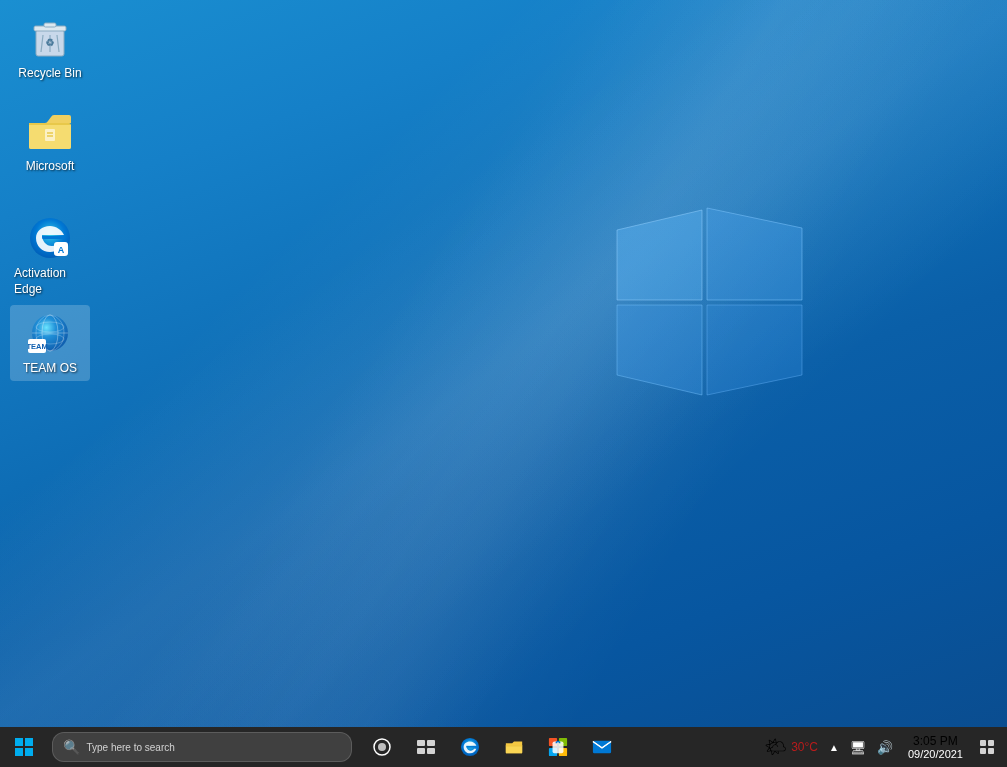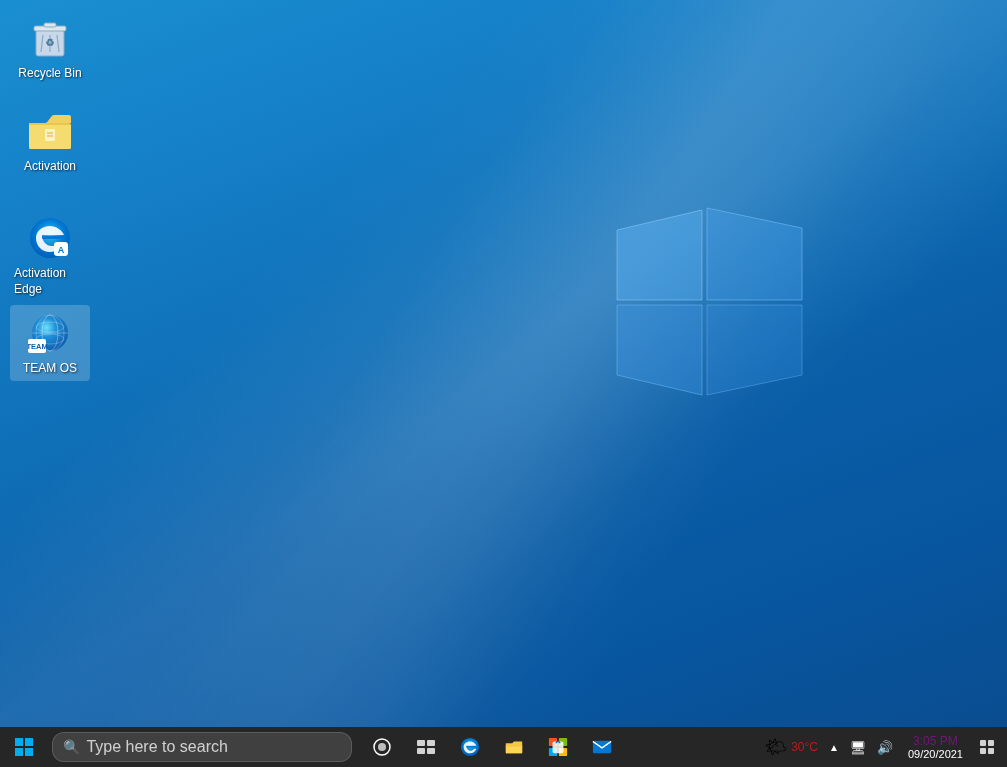--- a/index.html
+++ b/index.html
@@ -111,21 +111,21 @@
       cursor: text;
       flex-shrink: 0;
     }
     .search-bar .search-icon-wrap {
       margin-right: 6px;
       color: rgba(255,255,255,0.7);
       font-size: 14px;
     }
     .search-bar .search-placeholder {
       color: rgba(255,255,255,0.75);
-      font-size: 16px;
+      font-size: 10px;
     }
 
     .taskbar-btn {
       width: 44px;
       height: 40px;
       display: flex;
       align-items: center;
       justify-content: center;
       cursor: pointer;
       position: relative;
@@ -184,21 +184,21 @@
       display: flex;
       flex-direction: column;
       align-items: center;
       justify-content: center;
       padding: 0 8px;
       height: 40px;
       cursor: pointer;
       min-width: 70px;
     }
     .clock-time {
-      color: #701a75;
+      color: #000000;
       font-size: 12px;
       text-align: center;
     }
     .clock-date {
       color: white;
       font-size: 11px;
     }
 
     .notification-btn {
       width: 32px;
@@ -265,21 +265,21 @@
 
         <path d="M2 12 L18 12 Q20 12 21 10 L24 6 Q25 4 27 4 L42 4 Q44 4 44 6 L44 12 Z" fill="#f0d060"></path>
 
         <path d="M2 14 L2 36 Q2 38 4 38 L42 38 Q44 38 44 36 L44 14 Z" fill="#f5dc70"></path>
 
         <rect x="18" y="18" width="10" height="12" rx="1" fill="white" opacity="0.6"></rect>
         <line x1="20" y1="22" x2="26" y2="22" stroke="#e8c84a" stroke-width="1.5"></line>
         <line x1="20" y1="25" x2="26" y2="25" stroke="#e8c84a" stroke-width="1.5"></line>
       </svg>
     </div>
-    <span class="icon-label">Activation</span>
+    <span class="icon-label">Microsoft</span>
   </div>
 
   <div class="desktop-icon" style="top:210px;left:10px;">
     <div class="icon-img">
       <svg width="44" height="44" viewBox="0 0 44 44" xmlns="http://www.w3.org/2000/svg">
         <defs>
           <radialGradient id="edgeBg" cx="50%" cy="40%" r="60%">
             <stop offset="0%" stop-color="#34c8e8"></stop>
             <stop offset="60%" stop-color="#0078d4"></stop>
             <stop offset="100%" stop-color="#005eb8"></stop>

